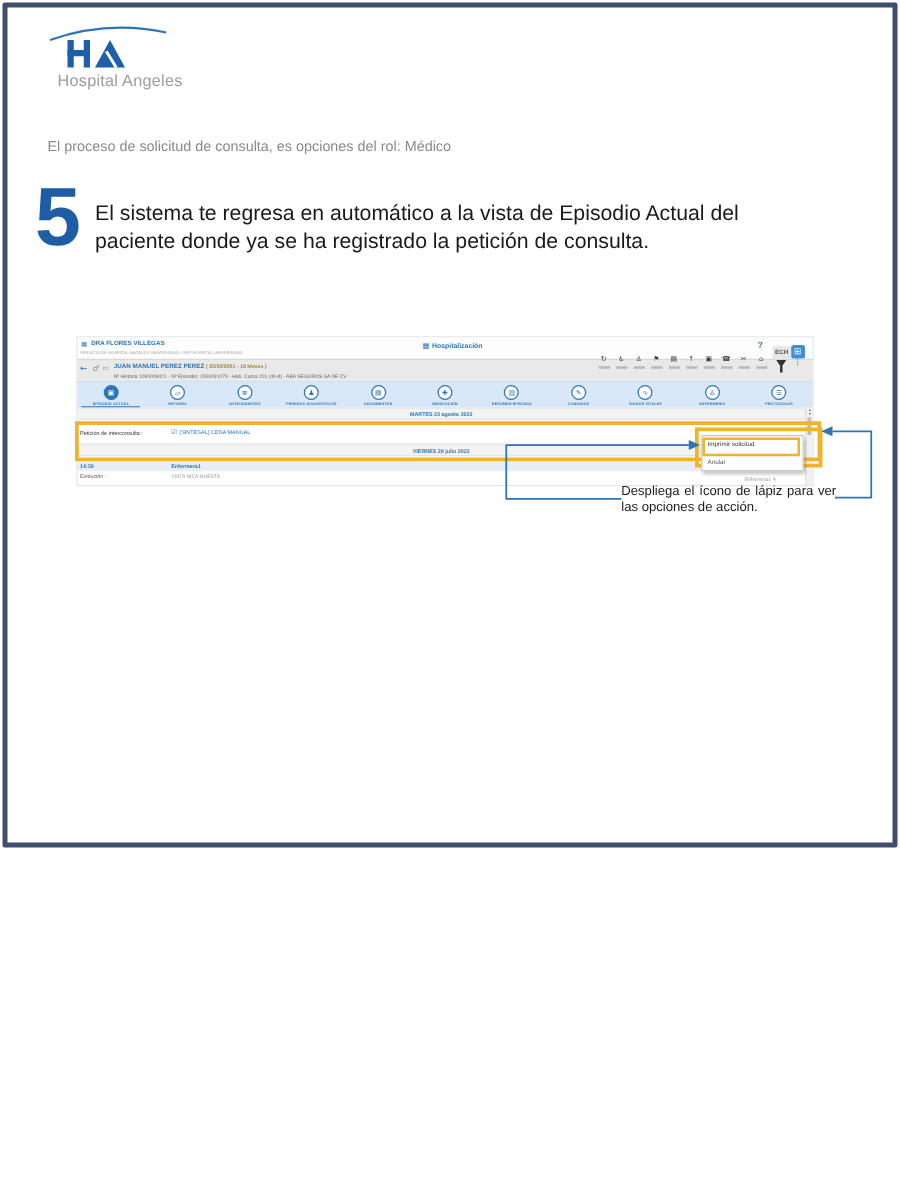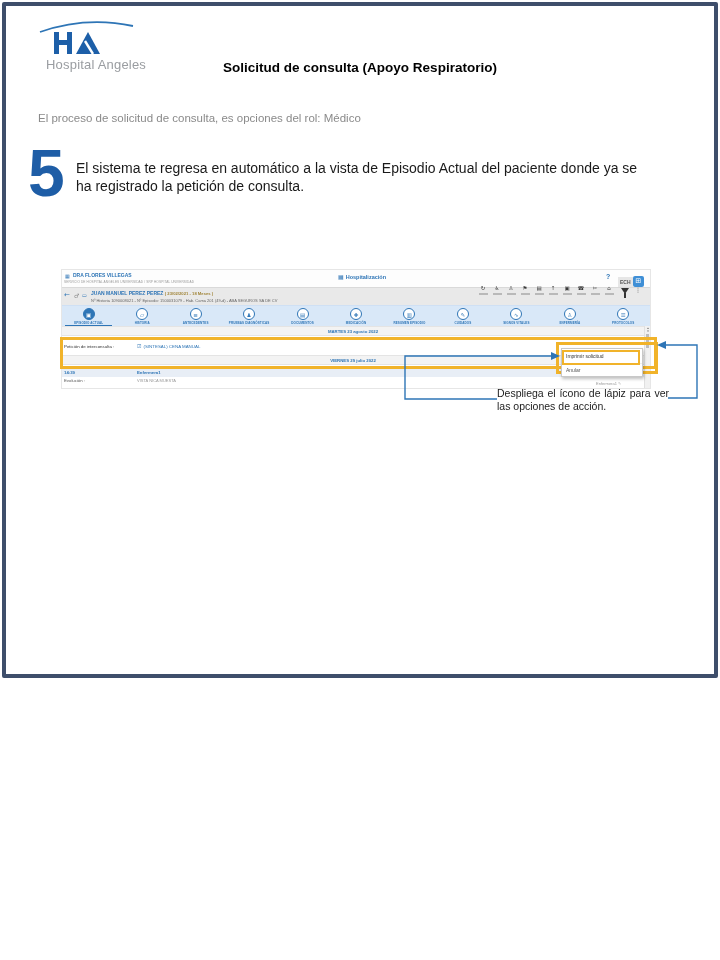--- a/index.html
+++ b/index.html
@@ -9,21 +9,21 @@
   .abs{position:absolute;}
   .g{font-family:"DejaVu Sans",sans-serif;}
 
   
   .brand-text{left:46px;top:57px;font-size:13px;color:#9a9da1;letter-spacing:.2px;}
   .doc-title{left:0;right:0;top:60px;text-align:center;font-size:13.5px;font-weight:bold;color:#000;}
   .intro{left:38px;top:112px;font-size:11.5px;color:#8a8a8a;}
 
   
   .step-num{left:28px;top:140px;font-size:66px;line-height:1;font-weight:bold;color:var(--step,#1e5da6);}
-  .step-text{left:76px;top:160px;width:562px;font-size:14px;line-height:1.27;color:#1a1a1a;}
+  .step-text{left:76px;top:160px;width:562px;font-size:17px;line-height:1.27;color:#1a1a1a;}
 
   
   .closing{left:67px;top:456px;width:598px;font-size:11.5px;line-height:1.3;color:#1a1a1a;text-align:justify;}
 
   
   .callout{left:497px;top:387px;width:172px;font-size:10.5px;line-height:1.28;color:#1c1c1c;text-align:justify;}
 
   
   .shot{left:62px;top:270px;width:588px;height:118px;background:#fff;outline:1px solid #e6e6e6;overflow:visible;font-family:"Liberation Sans",sans-serif;}
   .topbar{position:absolute;left:0;top:0;width:588px;height:17px;background:#fdfdfd;}
@@ -100,21 +100,20 @@
   </svg>
   <svg class="abs ha-mark" width="60" height="26">
     <rect x="2" y="2" width="5" height="22" fill="#1d5fa8"></rect>
     <rect x="15" y="2" width="5" height="22" fill="#1d5fa8"></rect>
     <rect x="2" y="10" width="18" height="5" fill="#1d5fa8"></rect>
     <polygon points="24,24 36,2 48,24" fill="#1d5fa8"></polygon>
     <line x1="33" y1="11" x2="41" y2="24" stroke="#ffffff" stroke-width="2.4"></line>
   </svg>
   <div class="abs brand-text">Hospital Angeles</div>
 
-  <div class="abs doc-title">Solicitud de consulta (Apoyo Respiratorio)</div>
   <div class="abs intro">El proceso de solicitud de consulta, es opciones del rol: Médico</div>
 
   <div class="abs step-num">5</div>
   <div class="abs step-text">El sistema te regresa en automático a la vista de Episodio Actual del paciente donde ya se ha registrado la petición de consulta.</div>
 
   <div class="abs shot">
 
     <div class="topbar">
       <span class="tb-grid g">▦</span>
       <span class="tb-user">DRA FLORES VILLEGAS</span>

